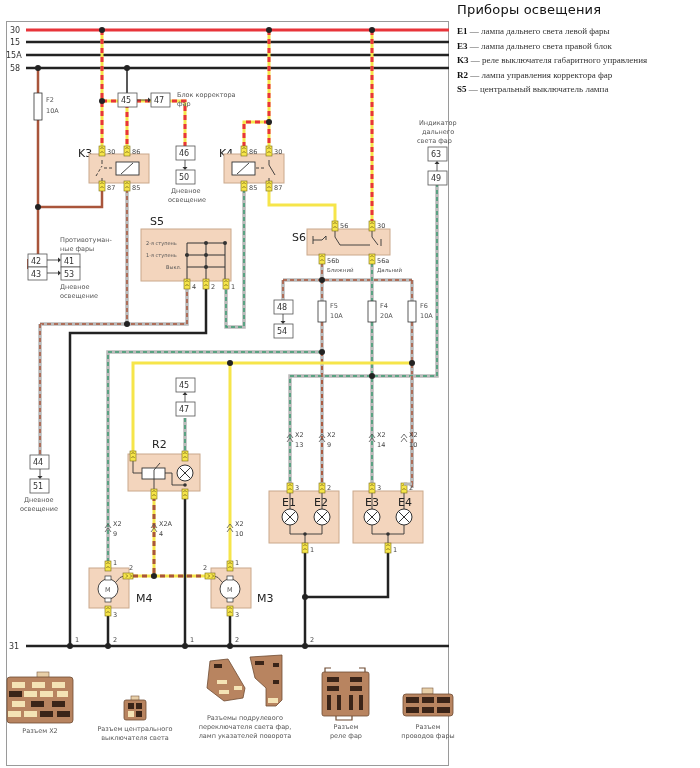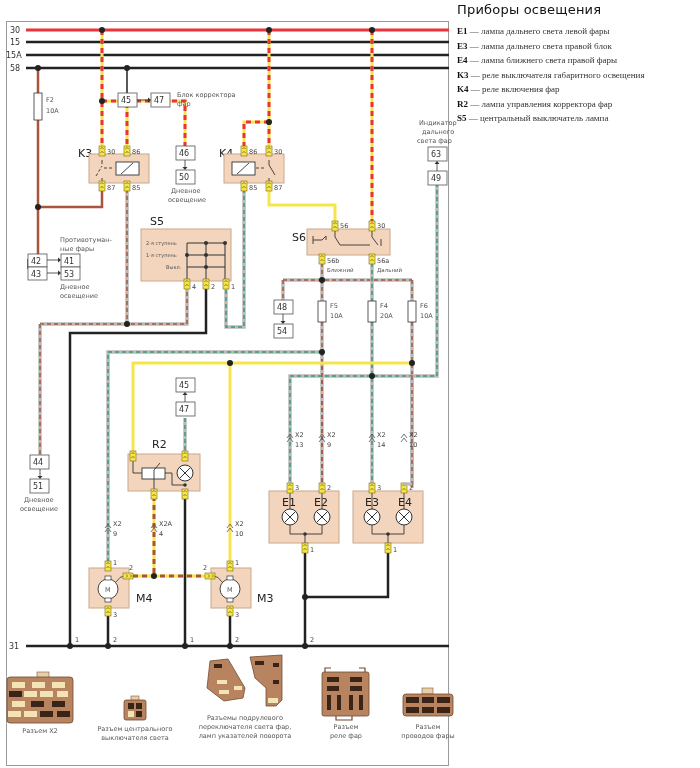--- a/index.html
+++ b/index.html
@@ -496,19 +496,17 @@
     <text class="conn-label" x="428" y="729" text-anchor="middle">Разъем</text>
     <text class="conn-label" x="428" y="738" text-anchor="middle">проводов фары</text>
   </g>
 </svg>
 
 <div id="legend">
   <h1>Приборы освещения</h1>
   <div id="legend-rows">
       <div class="row"><span class="code">E1</span><span> — лампа дальнего света левой фары</span></div>
       <div class="row"><span class="code">E3</span><span> — лампа дальнего света правой блок</span></div>
-      <div class="row"><span class="code">E4</span><span> — лампа ближнего света правой фары</span></div>
-      <div class="row"><span class="code">K3</span><span> — реле выключателя габаритного освещения</span></div>
-      <div class="row"><span class="code">K4</span><span> — реле включения фар</span></div>
+      <div class="row"><span class="code">K3</span><span> — реле выключателя габаритного управления</span></div>
       <div class="row"><span class="code">R2</span><span> — лампа управления корректора фар</span></div>
       <div class="row"><span class="code">S5</span><span> — центральный выключатель лампа</span></div>
     </div>
 </div>
 
 </body></html>

